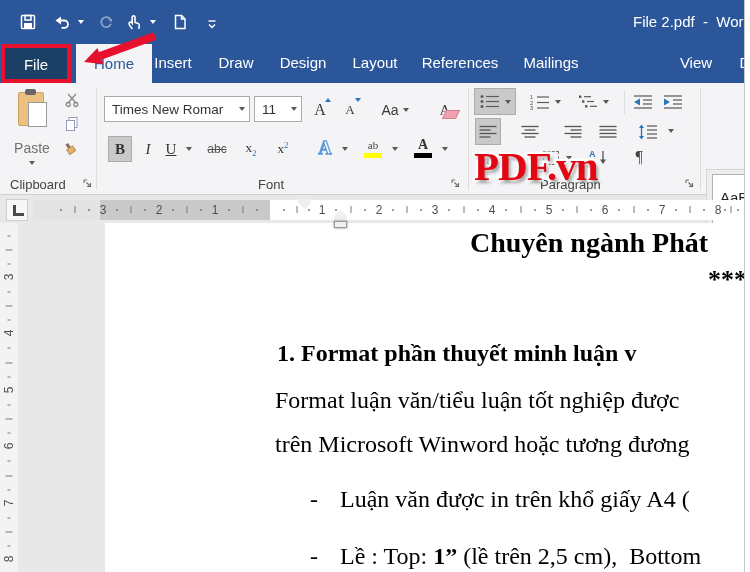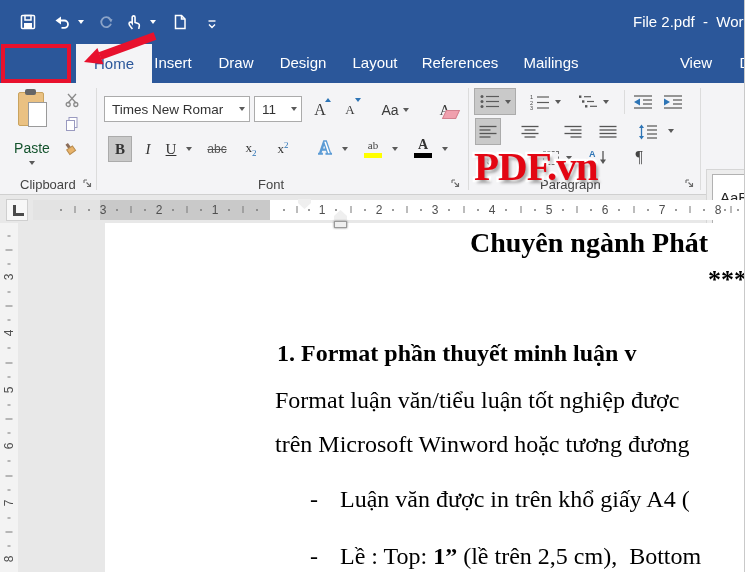--- a/index.html
+++ b/index.html
@@ -111,20 +111,21 @@
         <svg width="18" height="18" viewBox="0 0 18 18" fill="none" stroke="#fff" stroke-width="1.4">
           <path d="M5.5 7 h7"></path>
             <path d="M6 10.5 l3 3 3-3"></path>
         </svg>
       </span>
     </div>
     <span class="wtitle">File 2.pdf  -  Word</span>
   </div>
 
   <div class="tabrow">
+    <div class="filetab">File</div>
     <div class="hometab">Home</div>
     <span class="tab" style="left:173px;">Insert</span>
     <span class="tab" style="left:236px;">Draw</span>
     <span class="tab" style="left:303px;">Design</span>
     <span class="tab" style="left:375px;">Layout</span>
     <span class="tab" style="left:460px;">References</span>
     <span class="tab" style="left:551px;">Mailings</span>
     <span class="tab" style="left:629px;margin-top:33px;">Review</span>
     <span class="tab" style="left:696px;">View</span>
     <span class="tab" style="left:745px;">D</span>
@@ -132,21 +133,21 @@
 
   <div class="ribbon">
 
     <div>
       <div class="rbtn" style="left:8px;top:3px;width:48px;height:80px;flex-direction:column;justify-content:flex-start;">
         <span style="position:relative;width:30px;height:40px;margin-top:3px;">
           <span style="position:absolute;left:1px;top:3px;width:24px;height:32px;background:#eac182;border:1px solid #c9a35f;border-radius:2px;"></span>
           <span style="position:absolute;left:8px;top:0;width:11px;height:6px;background:#666;border-radius:2px;"></span>
           <span style="position:absolute;left:11px;top:13px;width:17px;height:23px;background:#fff;border:1px solid #9a9a9a;"></span>
         </span>
-        <span style="font-size:14px;color:#14532d;margin-top:11px;">Paste</span>
+        <span style="font-size:14px;color:#737373;margin-top:11px;">Paste</span>
         <span class="chev" style="margin-top:5px;"></span>
       </div>
       <div class="rbtn" style="left:62px;top:7px;width:20px;height:20px;">
         <span>
           <svg width="16" height="16" viewBox="0 0 16 16" stroke="#8a8a8a" stroke-width="1.3" fill="none">
             <line x1="4" y1="2" x2="12" y2="11"></line>
               <line x1="12" y1="2" x2="4" y2="11"></line>
             <circle cx="4.2" cy="12.5" r="2"></circle>
               <circle cx="11.8" cy="12.5" r="2"></circle>
           </svg>
@@ -163,21 +164,21 @@
       <div class="rbtn" style="left:60px;top:56px;width:22px;height:22px;">
         <span>
           <svg width="18" height="18" viewBox="0 0 18 18">
             <g transform="rotate(-35 9 9)">
               <rect x="7.5" y="1.5" width="3" height="5" fill="#8a6d5a"></rect>
               <rect x="5.5" y="6.5" width="7" height="5.5" fill="#e8b36a" stroke="#b98c4e"></rect>
             </g>
           </svg>
         </span>
       </div>
-      <span class="gl" style="left:20px;top:94px;">Clipboard</span>
+      <span class="gl" style="left:10px;top:94px;">Clipboard</span>
       <span class="launcher" style="left:82px;top:95px;">
         <svg width="11" height="11" viewBox="0 0 11 11" stroke="#6a6a6a" stroke-width="1.1" fill="none">
           <path d="M2 2 h3 M2 2 v3"></path>
             <path d="M4.5 4.5 L8.5 8.5"></path>
             <path d="M8.5 5 V8.5 H5"></path>
         </svg>
       </span>
     </div>
     <div class="vsep" style="left:96px;top:5px;"></div>
 

